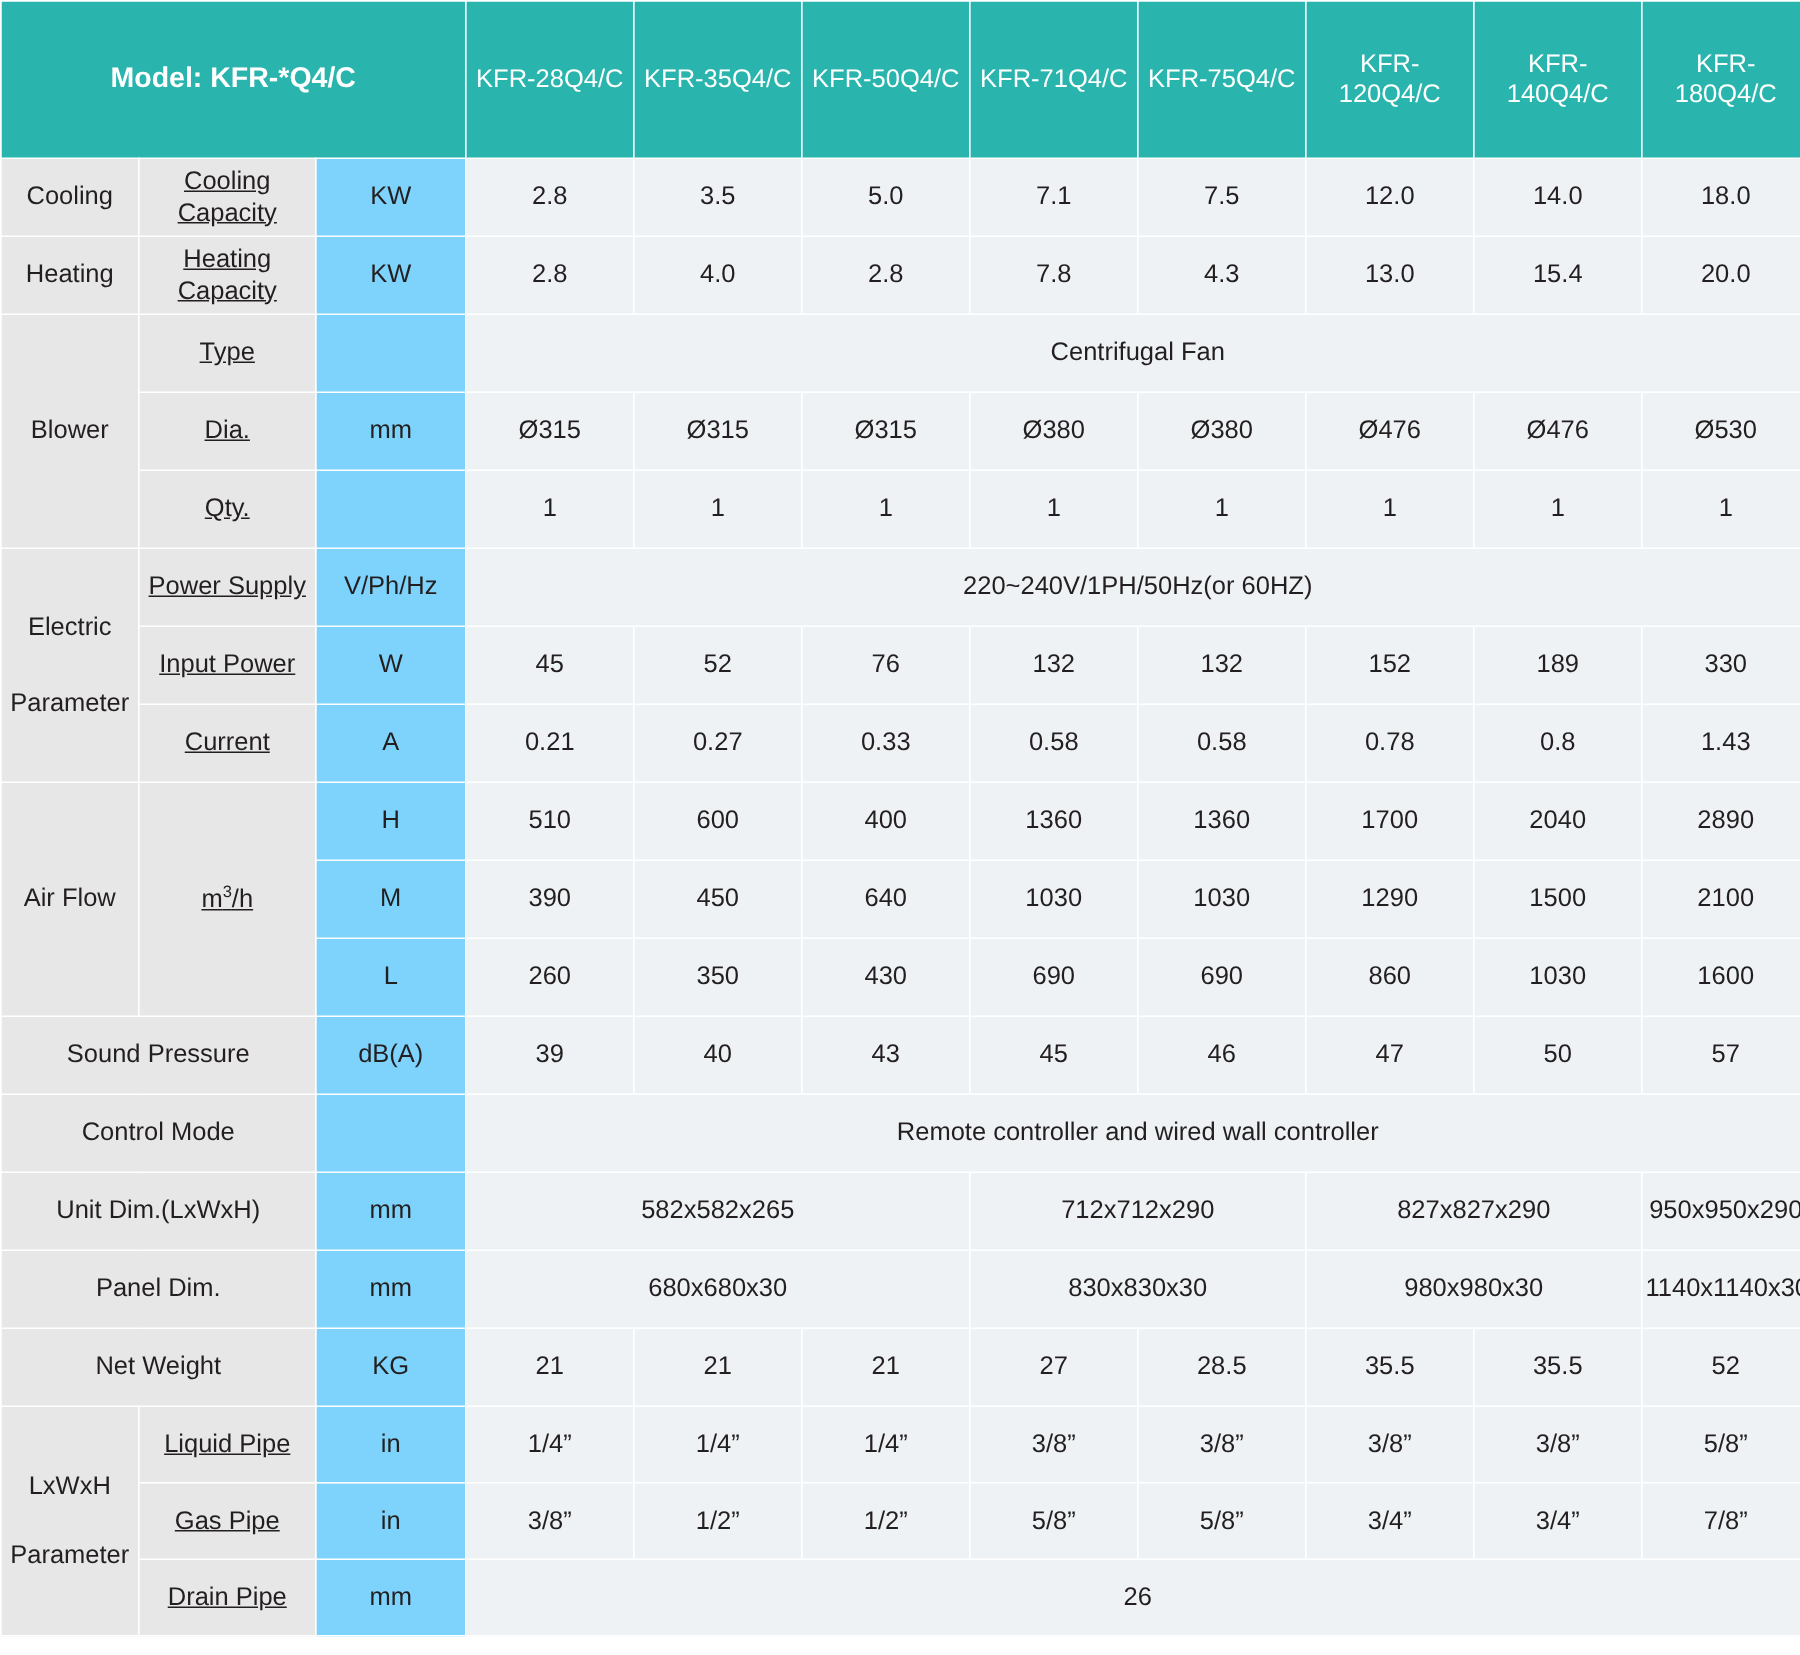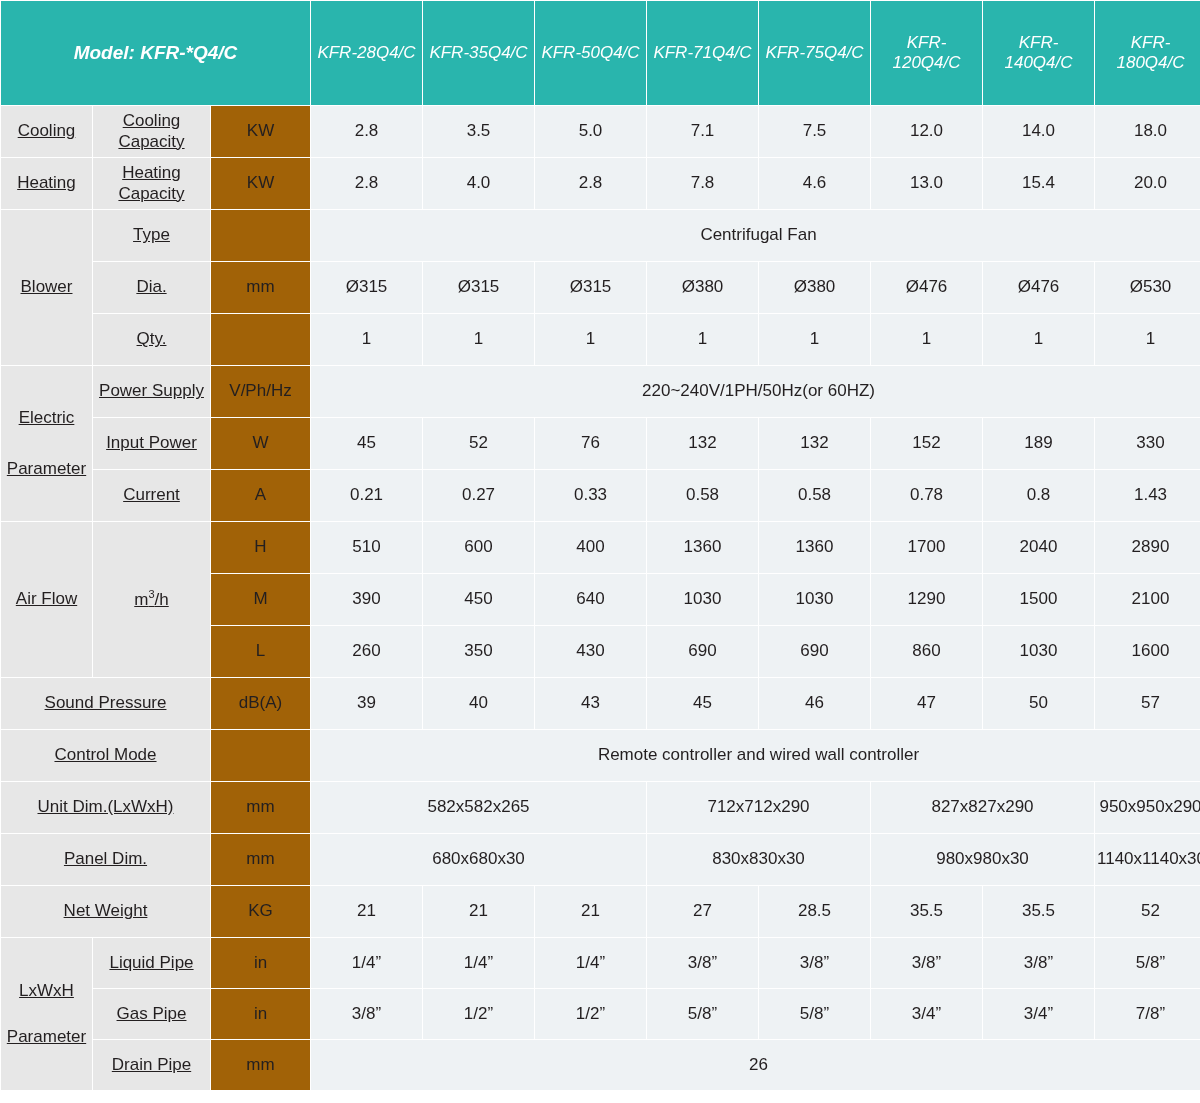--- a/index.html
+++ b/index.html
@@ -26,41 +26,39 @@
     font-size: 17px;
     line-height: 1.2;
     padding: 2px 2px;
   }
   
   .hdr td {
     background: #29b5ad;
     color: #ffffff;
     font-size: 17px;
     height: 100px;
-    font-style: italic;
   }
   .hdr td.model {
     font-weight: bold;
     font-size: 19px;
   }
   
   .lbl1 {
     background: #e7e7e7;
     text-align: left;
     padding-left: 8px;
     font-size: 17px;
-    text-decoration: underline;
   }
   .lbl2 {
     background: #e7e7e7;
     font-size: 17px;
     text-decoration: underline;
   }
   .unit {
-    background: #a16207;
+    background: #7dd3fc;
     font-size: 17px;
   }
   
   .val {
     background: #eef2f4;
     font-size: 17px;
   }
   .valspan {
     background: #eef2f4;
     font-size: 17px;
@@ -115,21 +113,21 @@
   </tr>
 
   <tr class="rowh">
     <td class="lbl1">Heating</td>
     <td class="lbl2">Heating Capacity</td>
     <td class="unit">KW</td>
     <td class="val">2.8</td>
     <td class="val">4.0</td>
     <td class="val">2.8</td>
     <td class="val">7.8</td>
-    <td class="val">4.6</td>
+    <td class="val">4.3</td>
     <td class="val">13.0</td>
     <td class="val">15.4</td>
     <td class="val">20.0</td>
   </tr>
 
   <tr class="rowh">
     <td class="lbl1" rowspan="3">Blower</td>
     <td class="lbl2">Type</td>
     <td class="unit"></td>
     <td class="valspan" colspan="8">Centrifugal Fan</td>

